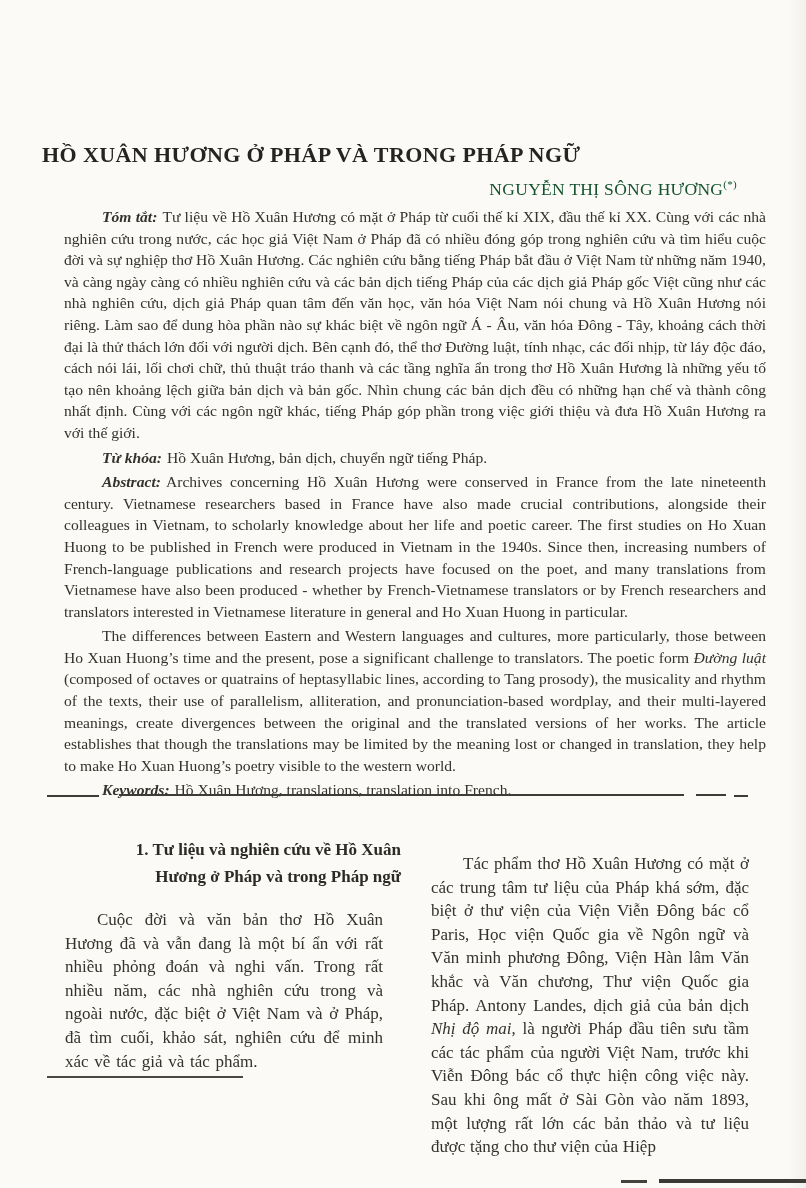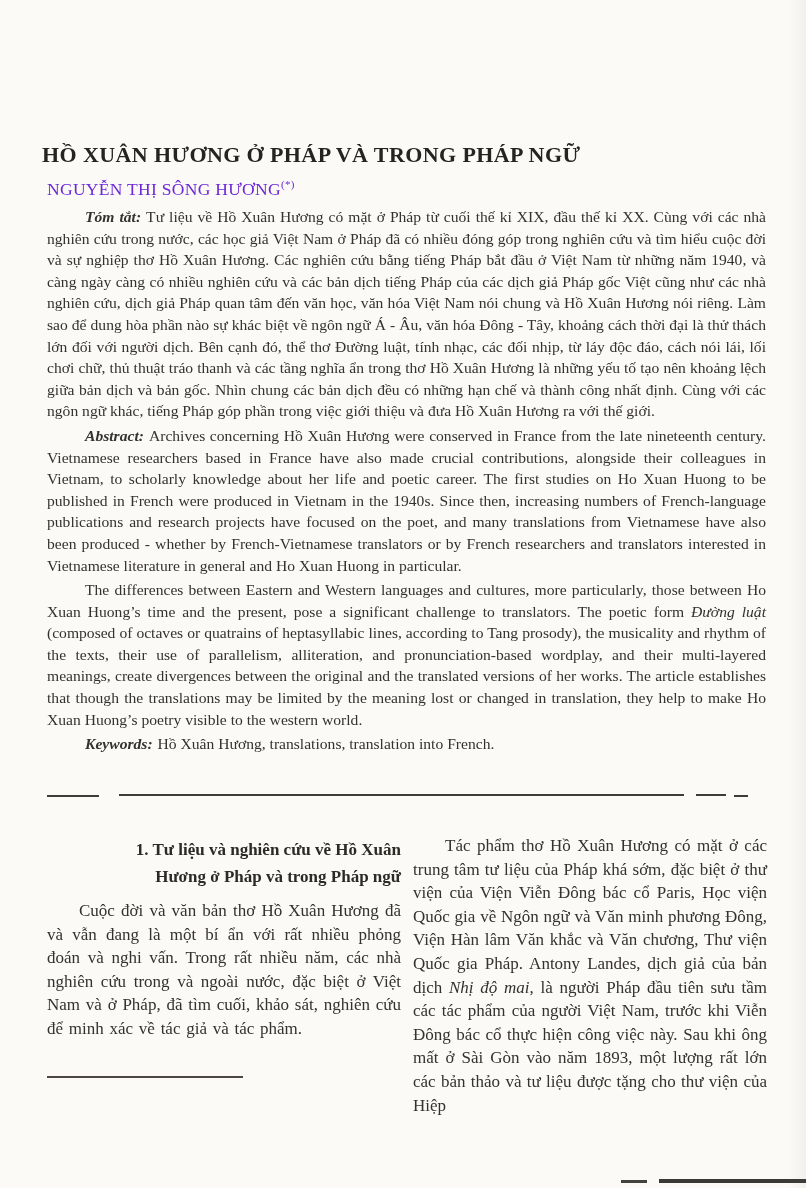--- a/index.html
+++ b/index.html
@@ -18,29 +18,29 @@
     pointer-events:none;
   }
 
   .title{
     position:absolute;top:127px;left:42px;width:660px;
     text-align:left;font-weight:bold;font-size:22px;letter-spacing:.4px;
     color:#262420;
   }
   .author{
     position:absolute;top:178px;left:47px;width:690px;
-    font-size:17.5px;letter-spacing:.3px;color:#6d28d9;
+    text-align:right;font-size:17.5px;letter-spacing:.3px;color:#14532d;
   }
   .author sup{font-size:11px;}
 
   .abstract{
     position:absolute;top:206px;left:47px;width:719px;
     font-size:15.6px;line-height:21.6px;text-align:justify;
   }
-  .abstract p{margin:0 0 2px 0;text-indent:38px;}
+  .abstract p{margin:0 0 2px 17px;text-indent:38px;}
   .abstract p.spaced{margin-top:3px;}
   .lbl{font-weight:bold;font-style:italic;margin-right:5px;}
 
   .rule-row{
     position:absolute;top:793px;left:47px;width:719px;height:3px;
     display:flex;align-items:center;
   }
   .rule-seg{height:2px;background:#3e3c37;}
   .rs1{width:52px;margin-top:3px;}
   .rs-gap1{width:20px;}
@@ -52,21 +52,21 @@
 
   .col{
     position:absolute;font-size:17px;line-height:23.6px;text-align:justify;
   }
   .col-left{top:828px;left:47px;width:354px;}
   .col-right{top:834px;left:413px;width:354px;}
   .col h2{
     margin:8px 0 9px 0;font-size:17px;line-height:27px;font-weight:bold;
     text-indent:36px;text-align:right;color:#2c2a25;
   }
-  .col p{margin:0;text-indent:32px;word-spacing:1.5px;}
+  .col p{margin:18px;text-indent:32px;word-spacing:1.5px;}
   .col-right p{word-spacing:.5px;}
 
   .footnote-rule{
     position:absolute;top:1076px;left:47px;width:196px;height:1.5px;background:#4a4841;
   }
   .footnote{
     position:absolute;top:1085px;left:47px;width:338px;
     font-size:14.6px;line-height:21.5px;text-align:justify;color:#3a3832;
   }
   .footnote sup{font-size:10px;}
@@ -81,20 +81,21 @@
 
 <div class="page">
 
   <h1 class="title">HỒ XUÂN HƯƠNG Ở PHÁP VÀ TRONG PHÁP NGỮ</h1>
 
   <div class="author"><span>NGUYỄN THỊ SÔNG HƯƠNG</span><sup>(*)</sup></div>
 
   <div class="abstract">
     <p><span class="lbl">Tóm tắt:</span><span>Tư liệu về Hồ Xuân Hương có mặt ở Pháp từ cuối thế kỉ XIX, đầu thế kỉ XX. Cùng với các nhà nghiên cứu trong nước, các học giả Việt Nam ở Pháp đã có nhiều đóng góp trong nghiên cứu và tìm hiểu cuộc đời và sự nghiệp thơ Hồ Xuân Hương. Các nghiên cứu bằng tiếng Pháp bắt đầu ở Việt Nam từ những năm 1940, và càng ngày càng có nhiều nghiên cứu và các bản dịch tiếng Pháp của các dịch giả Pháp gốc Việt cũng như các nhà nghiên cứu, dịch giả Pháp quan tâm đến văn học, văn hóa Việt Nam nói chung và Hồ Xuân Hương nói riêng. Làm sao để dung hòa phần nào sự khác biệt về ngôn ngữ Á - Âu, văn hóa Đông - Tây, khoảng cách thời đại là thử thách lớn đối với người dịch. Bên cạnh đó, thể thơ Đường luật, tính nhạc, các đối nhịp, từ láy độc đáo, cách nói lái, lối chơi chữ, thủ thuật tráo thanh và các tầng nghĩa ẩn trong thơ Hồ Xuân Hương là những yếu tố tạo nên khoảng lệch giữa bản dịch và bản gốc. Nhìn chung các bản dịch đều có những hạn chế và thành công nhất định. Cùng với các ngôn ngữ khác, tiếng Pháp góp phần trong việc giới thiệu và đưa Hồ Xuân Hương ra với thế giới.</span></p>
 
+    <p class="spaced"><span class="lbl">Từ khóa:</span><span>Hồ Xuân Hương, bản dịch, chuyển ngữ tiếng Pháp.</span></p>
 
     <p class="spaced"><span class="lbl">Abstract:</span><span>Archives concerning Hồ Xuân Hương were conserved in France from the late nineteenth century. Vietnamese researchers based in France have also made crucial contributions, alongside their colleagues in Vietnam, to scholarly knowledge about her life and poetic career. The first studies on Ho Xuan Huong to be published in French were produced in Vietnam in the 1940s. Since then, increasing numbers of French-language publications and research projects have focused on the poet, and many translations from Vietnamese have also been produced - whether by French-Vietnamese translators or by French researchers and translators interested in Vietnamese literature in general and Ho Xuan Huong in particular.</span></p>
 
     <p class="spaced"><span>The differences between Eastern and Western languages and cultures, more particularly, those between Ho Xuan Huong’s time and the present, pose a significant challenge to translators. The poetic form </span><i class="inline-it">Đường luật</i><span> (composed of octaves or quatrains of heptasyllabic lines, according to Tang prosody), the musicality and rhythm of the texts, their use of parallelism, alliteration, and pronunciation-based wordplay, and their multi-layered meanings, create divergences between the original and the translated versions of her works. The article establishes that though the translations may be limited by the meaning lost or changed in translation, they help to make Ho Xuan Huong’s poetry visible to the western world.</span></p>
 
     <p class="spaced"><span class="lbl">Keywords:</span><span>Hồ Xuân Hương, translations, translation into French.</span></p>
   </div>
 
   <div class="rule-row">
     <div class="rule-seg rs1"></div>

